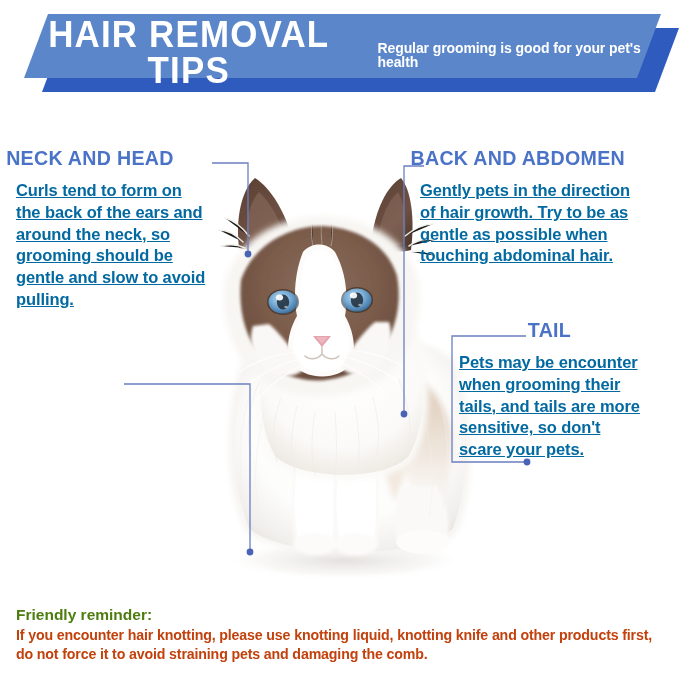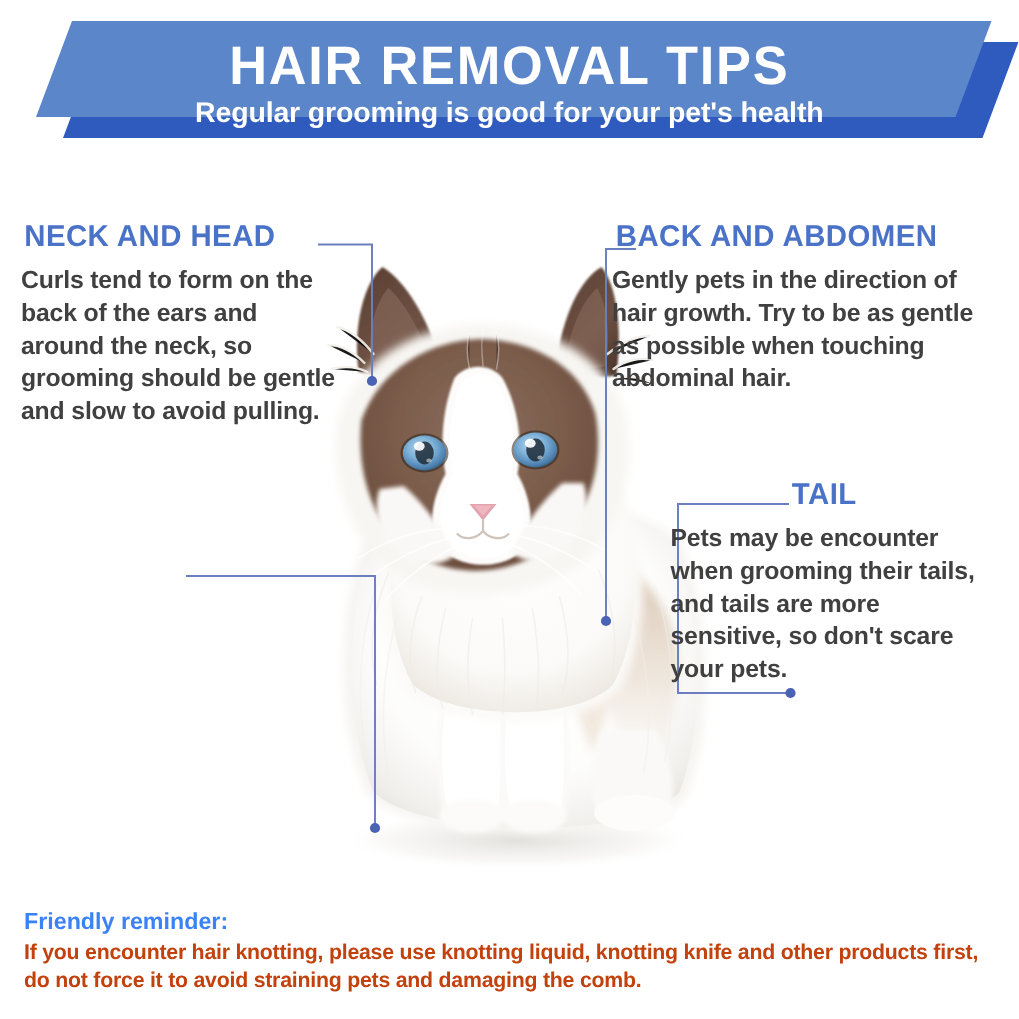--- a/index.html
+++ b/index.html
@@ -18,40 +18,40 @@
   
   .banner-wrap{position:absolute;left:0;top:0;width:679px;height:110px;}
   .banner-dark{
     position:absolute;left:0;top:0;width:679px;height:110px;
   }
   .banner-light{
     position:absolute;left:0;top:0;width:679px;height:110px;
   }
   .banner-text{
     position:absolute;left:0;top:0;width:679px;height:110px;
-    display:flex;flex-direction:column;align-items:center;justify-content:center;
+    display:flex;flex-direction:row;align-items:center;justify-content:center;
     pointer-events:none;
   }
   .banner-title{
     color:#ffffff;
     font-size:36px;
     font-weight:bold;
     letter-spacing:1.2px;
     line-height:1;
     text-align:center;
     margin:0 0 4px 0;
     transform:scaleX(0.97);
   }
   .banner-sub{
     color:#ffffff;
-    font-size:19px;
+    font-size:14px;
     font-weight:bold;
     letter-spacing:-0.1px;
     line-height:1;
-    text-align:right;
+    text-align:left;
     margin:0;
   }
 
   
   .cat-stage{
     position:absolute;
     left:185px;top:130px;
     width:320px;height:490px;
   }
 
@@ -60,45 +60,46 @@
   .callout h3{
     margin:0 0 9px 0;
     color:#4a73c8;
     font-size:20px;
     font-weight:bold;
     letter-spacing:0.3px;
     line-height:1;
     transform:scaleX(0.98);
   }
   .callout p{
-    margin:0;
-    color:#404040;
+    margin:12px;
+    color:#0369a1;
     font-size:16.5px;
     font-weight:bold;
     line-height:1.32;
     letter-spacing:-0.1px;
+    text-decoration:underline;
   }
   .callout.align-center h3{text-align:center;}
 
-  #c-neck{left:14px;top:148px;width:215px;}
+  #c-neck{left:4px;top:148px;width:215px;}
   #c-back{left:408px;top:148px;width:248px;}
   #c-tail{left:447px;top:320px;width:205px;}
   #c-leg {left:13px;top:370px;width:215px;}
 
   
   .leaders{position:absolute;left:0;top:0;width:679px;height:679px;pointer-events:none;}
 
   
   .footer{
     position:absolute;
     left:16px;top:605px;width:650px;
   }
   .footer .f-title{
     margin:0 0 2px 0;
-    color:#3b82f6;
+    color:#4d7c0f;
     font-size:15.5px;
     font-weight:bold;
     line-height:1.25;
   }
   .footer .f-body{
     margin:0;
     color:#c2410c;
     font-size:14.2px;
     font-weight:bold;
     line-height:1.28;

